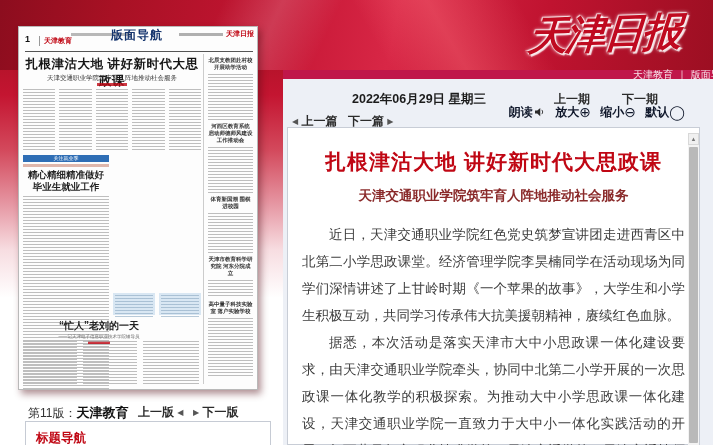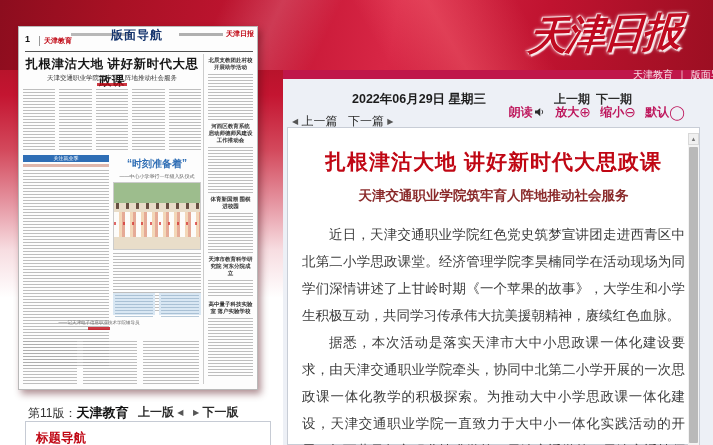--- a/index.html
+++ b/index.html
@@ -25,28 +25,28 @@
 
   
   #right-panel { left:283px; top:70px; width:430px; height:375px; background:#edf0f6; }
   #topbar-strip { left:283px; top:70px; width:430px; height:9px; background:#c0174a; }
   #topbar-links { left:633px; top:69px; height:11px; color:rgba(255,255,255,.88);
     font-size:10px; white-space:nowrap; line-height:11px; }
   #topbar-links span { margin-right:4px; }
 
   #issue-date { left:352px; top:91px; font-size:12.5px; font-weight:bold; color:#1c1c1c; }
   .issue-link { top:91px; font-size:12px; font-weight:bold; color:#2b2b2b; cursor:pointer; }
-  #prev-issue { left:554px; } #next-issue { left:596px; }
-
-  .artnav { top:113px; font-size:12px; font-weight:normal; color:#2b2b2b; cursor:pointer; }
+  #prev-issue { left:554px; } #next-issue { left:622px; }
+
+  .artnav { top:113px; font-size:12px; font-weight:bold; color:#2b2b2b; cursor:pointer; }
   #prev-article { left:292px; } #next-article { left:348px; }
   .tri { font-size:8px; color:#555; position:relative; top:-1px; }
 
   #toolbar { top:104px; right:28px; position:absolute; font-size:12px; font-weight:bold;
-    color:#be185d; white-space:nowrap; }
+    color:#0f172a; white-space:nowrap; }
   #toolbar .tbtn { cursor:pointer; margin-left:6px; }
   #toolbar .glyph { font-weight:normal; font-size:14px; vertical-align:-1px; }
   #speaker-icon svg { width:13px; height:12px; vertical-align:-2px; }
 
   
   #card { left:287px; top:127px; width:413px; height:318px; background:#fff;
     border:1px solid #c8cdd6; }
   #article-title { margin-top:20px; text-align:center; color:#c00714;
     font-size:21px; font-weight:bold; letter-spacing:1px; }
   #article-subtitle { margin-top:11px; text-align:center; color:#8a2a2a;
@@ -216,38 +216,34 @@
     <div class="ft sb-ft" style="height:40px;"></div>
     <div class="sb-h">天津市教育科学研究院 河东分院成立</div>
     <div class="ft sb-ft" style="height:18px;"></div>
     <div class="sb-h">高中量子科技实验室 落户实验学校</div>
     <div class="ft sb-ft" style="height:60px;"></div>
   </div>
 
   <div class="abs" id="t-jobs">
     <div id="t-jobs-bar">关注就业季</div>
     <div class="ftl" id="t-jobs-tagline"></div>
+    <div id="t-jobs-headline">精心精细精准做好 毕业生就业工作</div>
     <div class="ft" id="t-jobs-ft"></div>
   </div>
 
-  <div class="abs" id="t-photo-col">
-    <div id="t-photo-headline">“时刻准备着”</div>
-    <div id="t-photo-subline">——中心小学举行一年级入队仪式</div>
-    <div id="t-photo"></div>
-    <div class="ft" id="t-photo-ft"></div>
-  </div>
 
   <div class="abs" id="t-bluebox1">
       <div class="bluefill"></div>
     </div>
   <div class="abs" id="t-bluebox2">
       <div class="bluefill"></div>
     </div>
 
   <div class="abs" id="t-busy">
+    <div id="t-busy-headline">“忙人”老刘的一天</div>
     <div id="t-busy-subline">——记天津电子信息职业技术学院辅导员</div>
     <div id="t-busy-byline"></div>
   </div>
   <div class="abs ft busy-ft" id="t-busy-ft1"></div>
   <div class="abs ft busy-ft" id="t-busy-ft2"></div>
   <div class="abs ft busy-ft" id="t-busy-ft3"></div>
 </div>
 
 <div class="abs" id="page-nav">
   <span>第11版：</span><b>天津教育</b>

